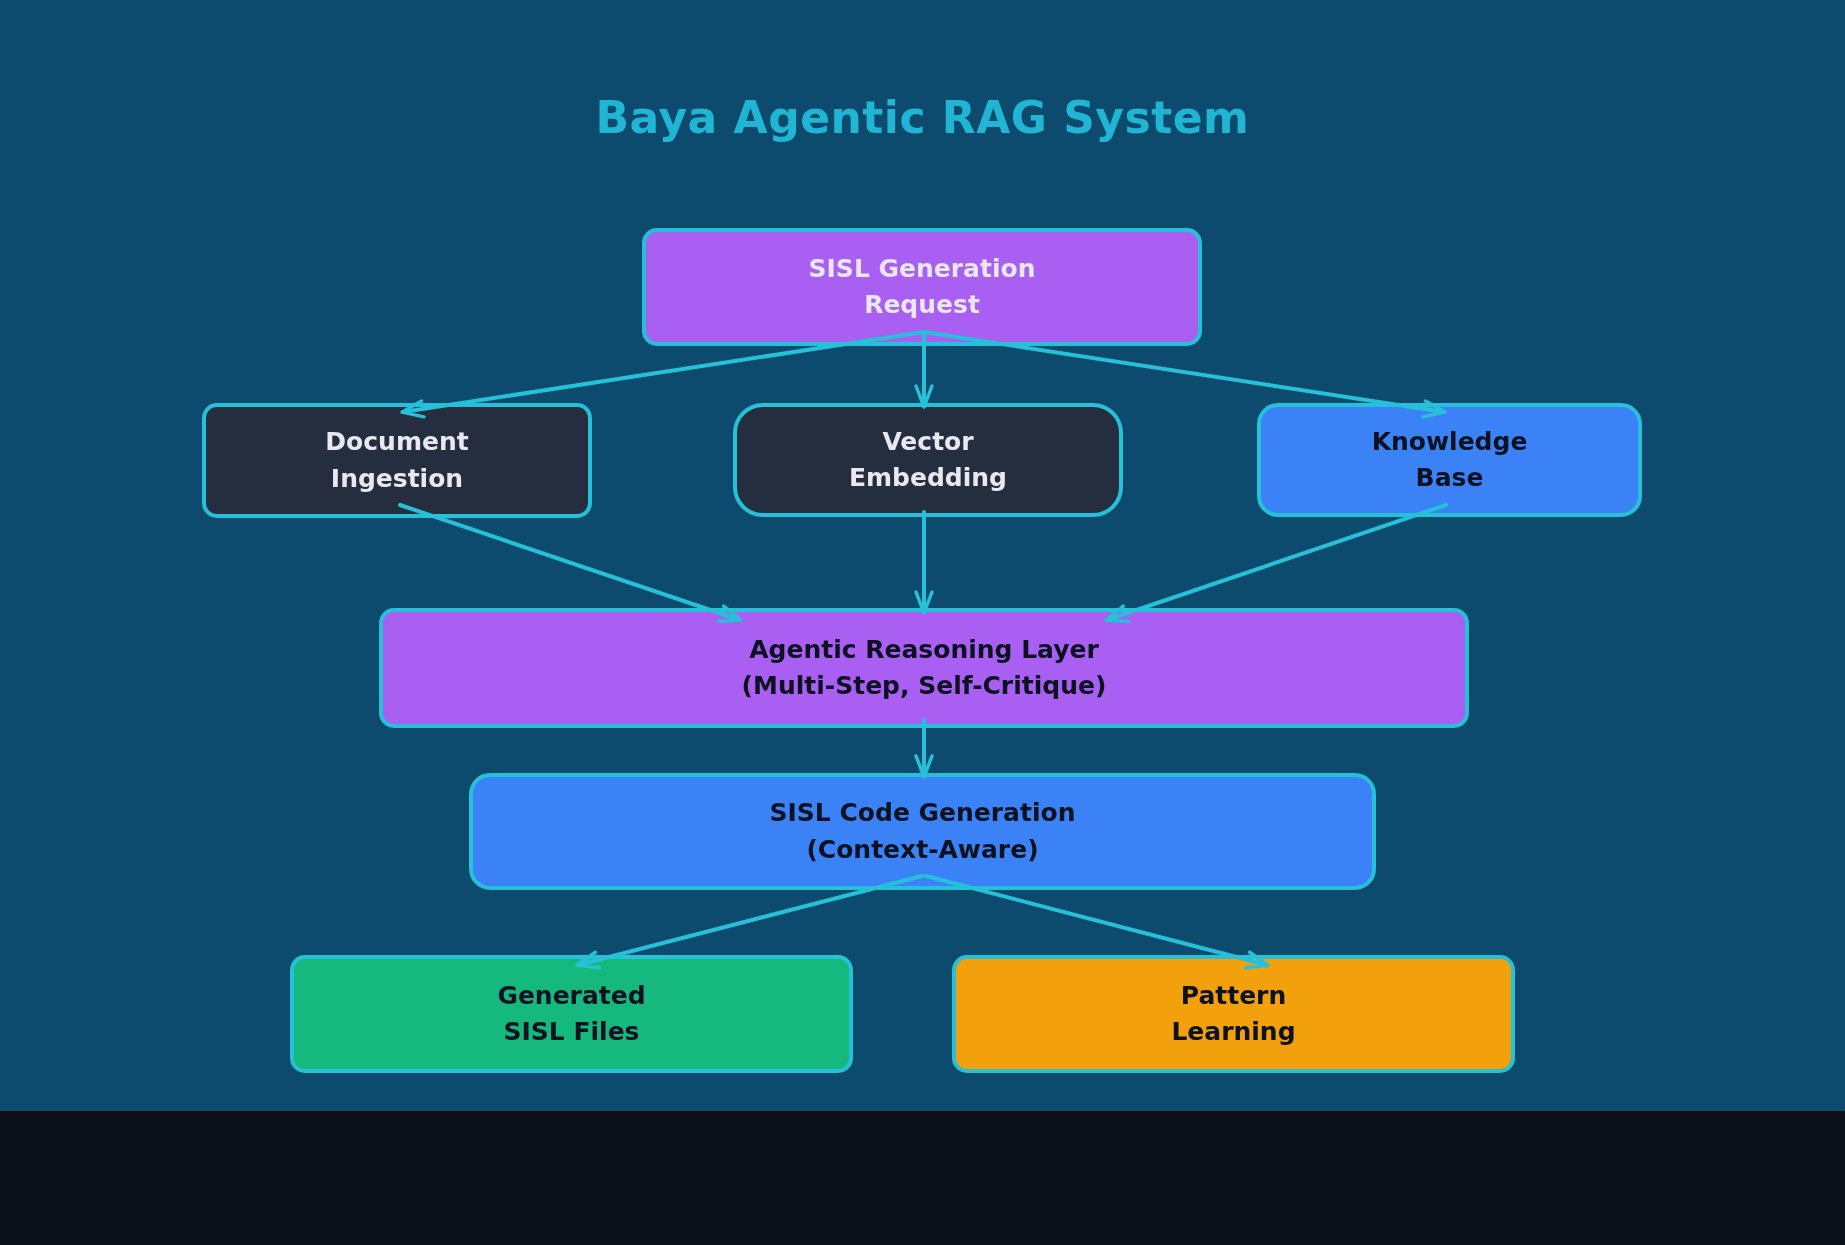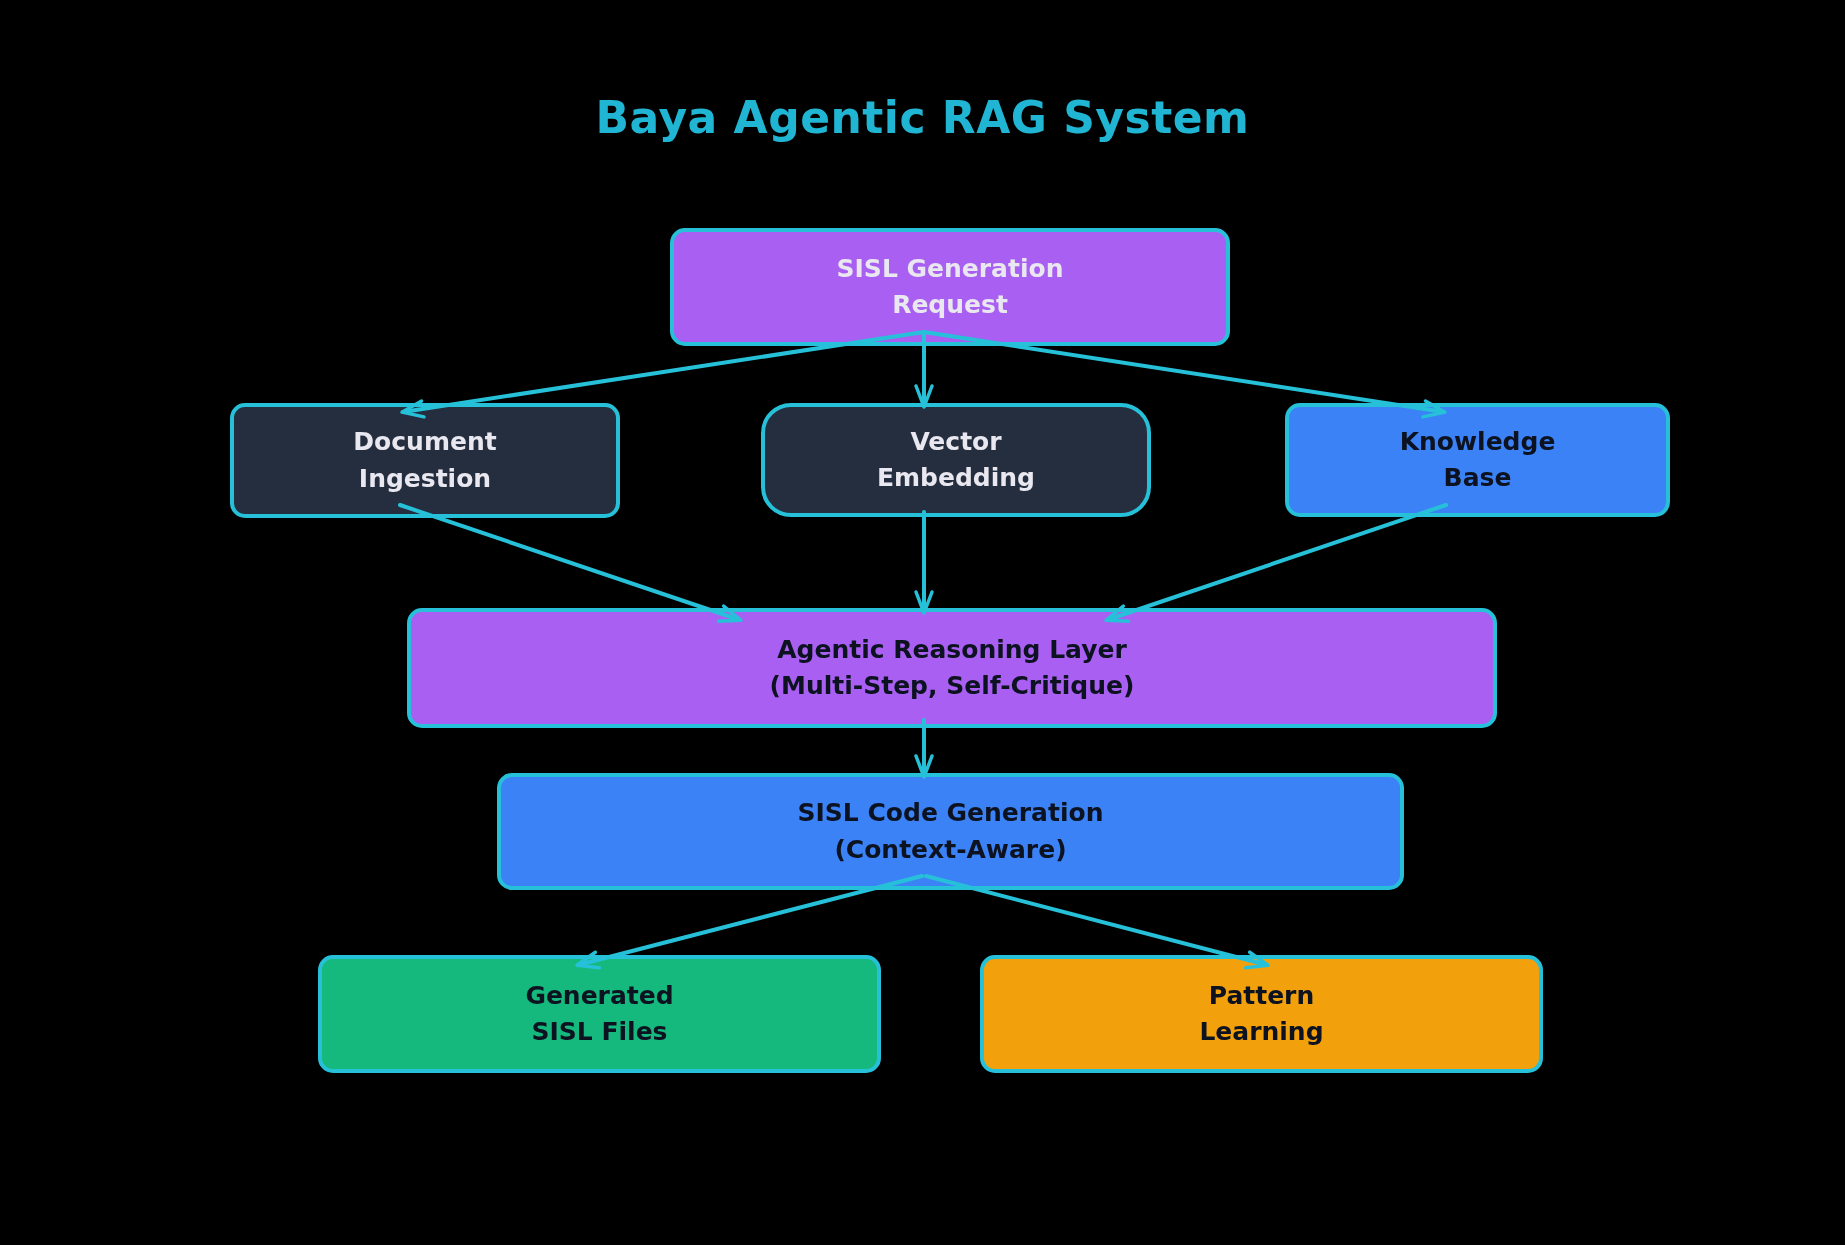--- a/index.html
+++ b/index.html
@@ -4,22 +4,22 @@
 <style>
   html, body {
     margin: 0;
     padding: 0;
     background: #0b0f1a;
     font-family: "DejaVu Sans", "Liberation Sans", sans-serif;
   }
   .canvas {
     position: relative;
     width: 1845px;
-    height: 1245px;
-    background: #000000;
+    height: 1111px;
+    background: #0c4a6e;
     overflow: hidden;
   }
   .title {
     position: absolute;
     top: 92px;
     left: 0;
     width: 100%;
     margin: 0;
     text-align: center;
     font-size: 44px;
@@ -44,31 +44,30 @@
   .node {
     position: absolute;
     z-index: 2;
     box-sizing: border-box;
     border: 4px solid #26c1d8;
     border-radius: 15px;
     display: flex;
     align-items: center;
     justify-content: center;
     text-align: center;
-    margin-left: 28px;
   }
   .node .label {
     white-space: pre-line;
     font-size: 25px;
     font-weight: bold;
     line-height: 1.45;
   }
   .fill-purple { background: #a85ff2; }
   .fill-dark   { background: #242e3e; }
-  .fill-blue   { background: #3b82f6; }
+  .fill-blue   { background: #3b82f6; border-radius: 21px; }
   .fill-green  { background: #16b97d; }
   .fill-orange { background: #f2a10d; }
   .text-light .label { color: #e9e7ef; }
   .text-dark  .label { color: #0c1220; }
 
   
   .n-request   { left: 642px;  top: 228px; width: 560px;  height: 118px; }
   .n-ingestion { left: 202px;  top: 403px; width: 390px;  height: 115px; }
   .n-embedding { left: 733px;  top: 403px; width: 390px;  height: 114px; border-radius: 30px; }
   .n-knowledge { left: 1257px; top: 403px; width: 385px;  height: 114px; }

